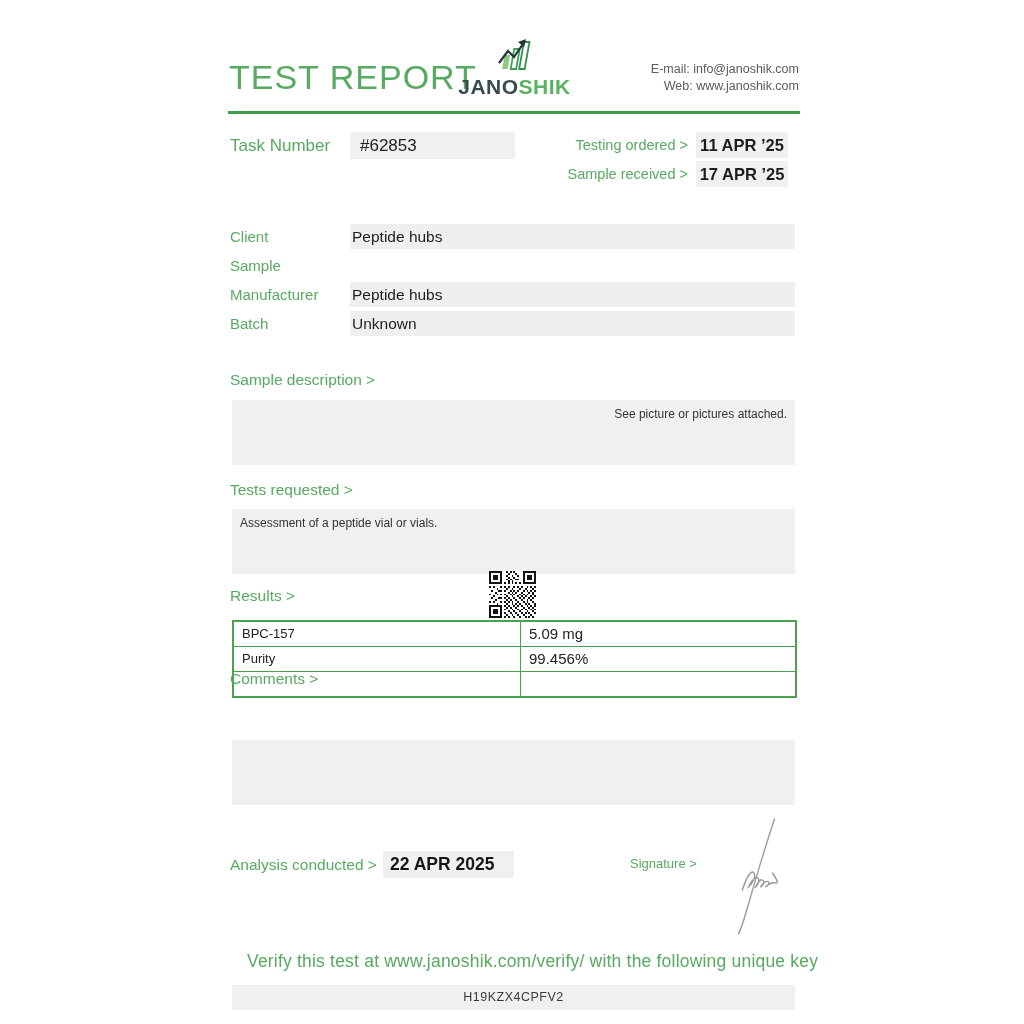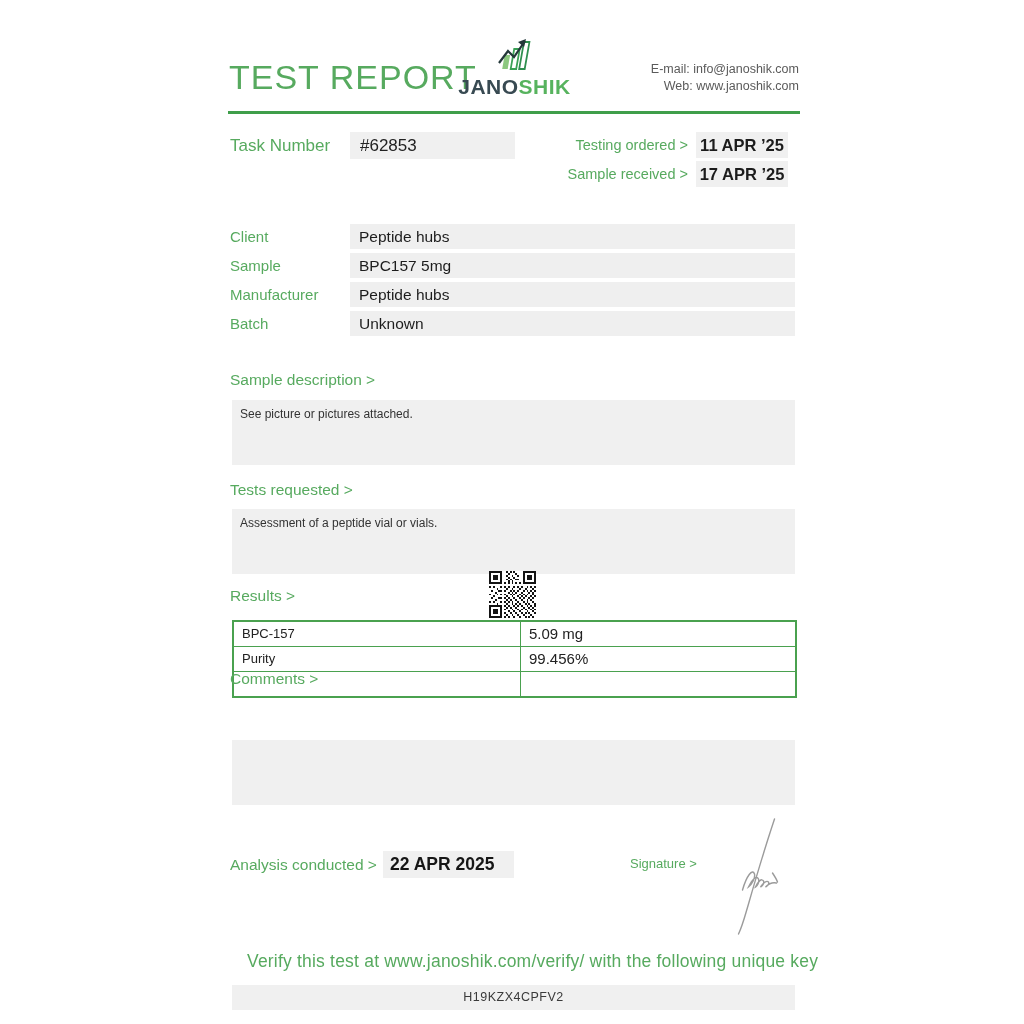--- a/index.html
+++ b/index.html
@@ -22,21 +22,21 @@
             padding-left:10px;font-size:17px;font-weight:500;color:#222;box-sizing:border-box;}
   .ordered-label{left:540px;top:137px;width:148px;text-align:right;font-size:14.5px;color:#57aa5f;}
   .ordered-box{left:696px;top:132px;width:92px;height:26px;line-height:26px;background:#f0f0f0;
                text-align:center;font-size:16.5px;font-weight:700;color:#1c1c1c;}
   .received-label{left:540px;top:166px;width:148px;text-align:right;font-size:14.5px;color:#57aa5f;}
   .received-box{left:696px;top:161px;width:92px;height:26px;line-height:26px;background:#f0f0f0;
                 text-align:center;font-size:16.5px;font-weight:700;color:#1c1c1c;}
   
   .info-label{left:230px;font-size:15px;color:#57aa5f;line-height:25px;}
   .info-box{left:350px;width:445px;height:25px;line-height:25px;background:#efefef;
-            padding-left:9px;font-size:15.5px;font-weight:500;color:#1d1d1d;box-sizing:border-box;}
+            padding-left:2px;font-size:15.5px;font-weight:500;color:#1d1d1d;box-sizing:border-box;}
   
   .sec-label{left:230px;font-size:15.5px;color:#57aa5f;}
   .gray-box{left:232px;width:563px;height:65px;background:#f0f0f0;box-sizing:border-box;
             padding:7px 8px;font-size:12px;color:#333;}
   
   .results-table{left:232px;top:620px;width:561px;border:2px solid #4aa14f;background:#fff;}
   .r-row{display:flex;height:24px;line-height:24px;}
   .r-row + .r-row{border-top:1px solid #4aa14f;}
   .r-cell-name{width:278px;border-right:1px solid #4aa14f;padding-left:8px;font-size:13px;color:#222;}
   .r-cell-value{flex:1;padding-left:8px;font-size:15px;color:#222;}
@@ -88,30 +88,29 @@
   <div class="abs ordered-label">Testing ordered &gt;</div>
   <div class="abs ordered-box">11 APR ’25</div>
 
   <div class="abs received-label">Sample received &gt;</div>
   <div class="abs received-box">17 APR ’25</div>
 
   <div class="abs info-label" style="top:224px;">Client</div>
   <div class="abs info-box" style="top:224px;">Peptide hubs</div>
 
   <div class="abs info-label" style="top:253px;">Sample</div>
-  <div class="abs info-box" style="top:253px;">BPC157 5mg</div>
 
   <div class="abs info-label" style="top:282px;">Manufacturer</div>
   <div class="abs info-box" style="top:282px;">Peptide hubs</div>
 
   <div class="abs info-label" style="top:311px;">Batch</div>
   <div class="abs info-box" style="top:311px;">Unknown</div>
 
   <div class="abs sec-label" style="top:371px;">Sample description &gt;</div>
-  <div class="abs gray-box" style="top:400px;">
+  <div class="abs gray-box" style="top:400px;text-align:right;">
     <span>See picture or pictures attached.</span>
   </div>
 
   <div class="abs sec-label" style="top:481px;">Tests requested &gt;</div>
   <div class="abs gray-box" style="top:509px;">
     <span>Assessment of a peptide vial or vials.</span>
   </div>
 
   <svg class="abs qr" viewBox="0 0 25 25" shape-rendering="crispEdges">
     <rect x="0" y="0" width="25" height="25" fill="#ffffff"></rect>

